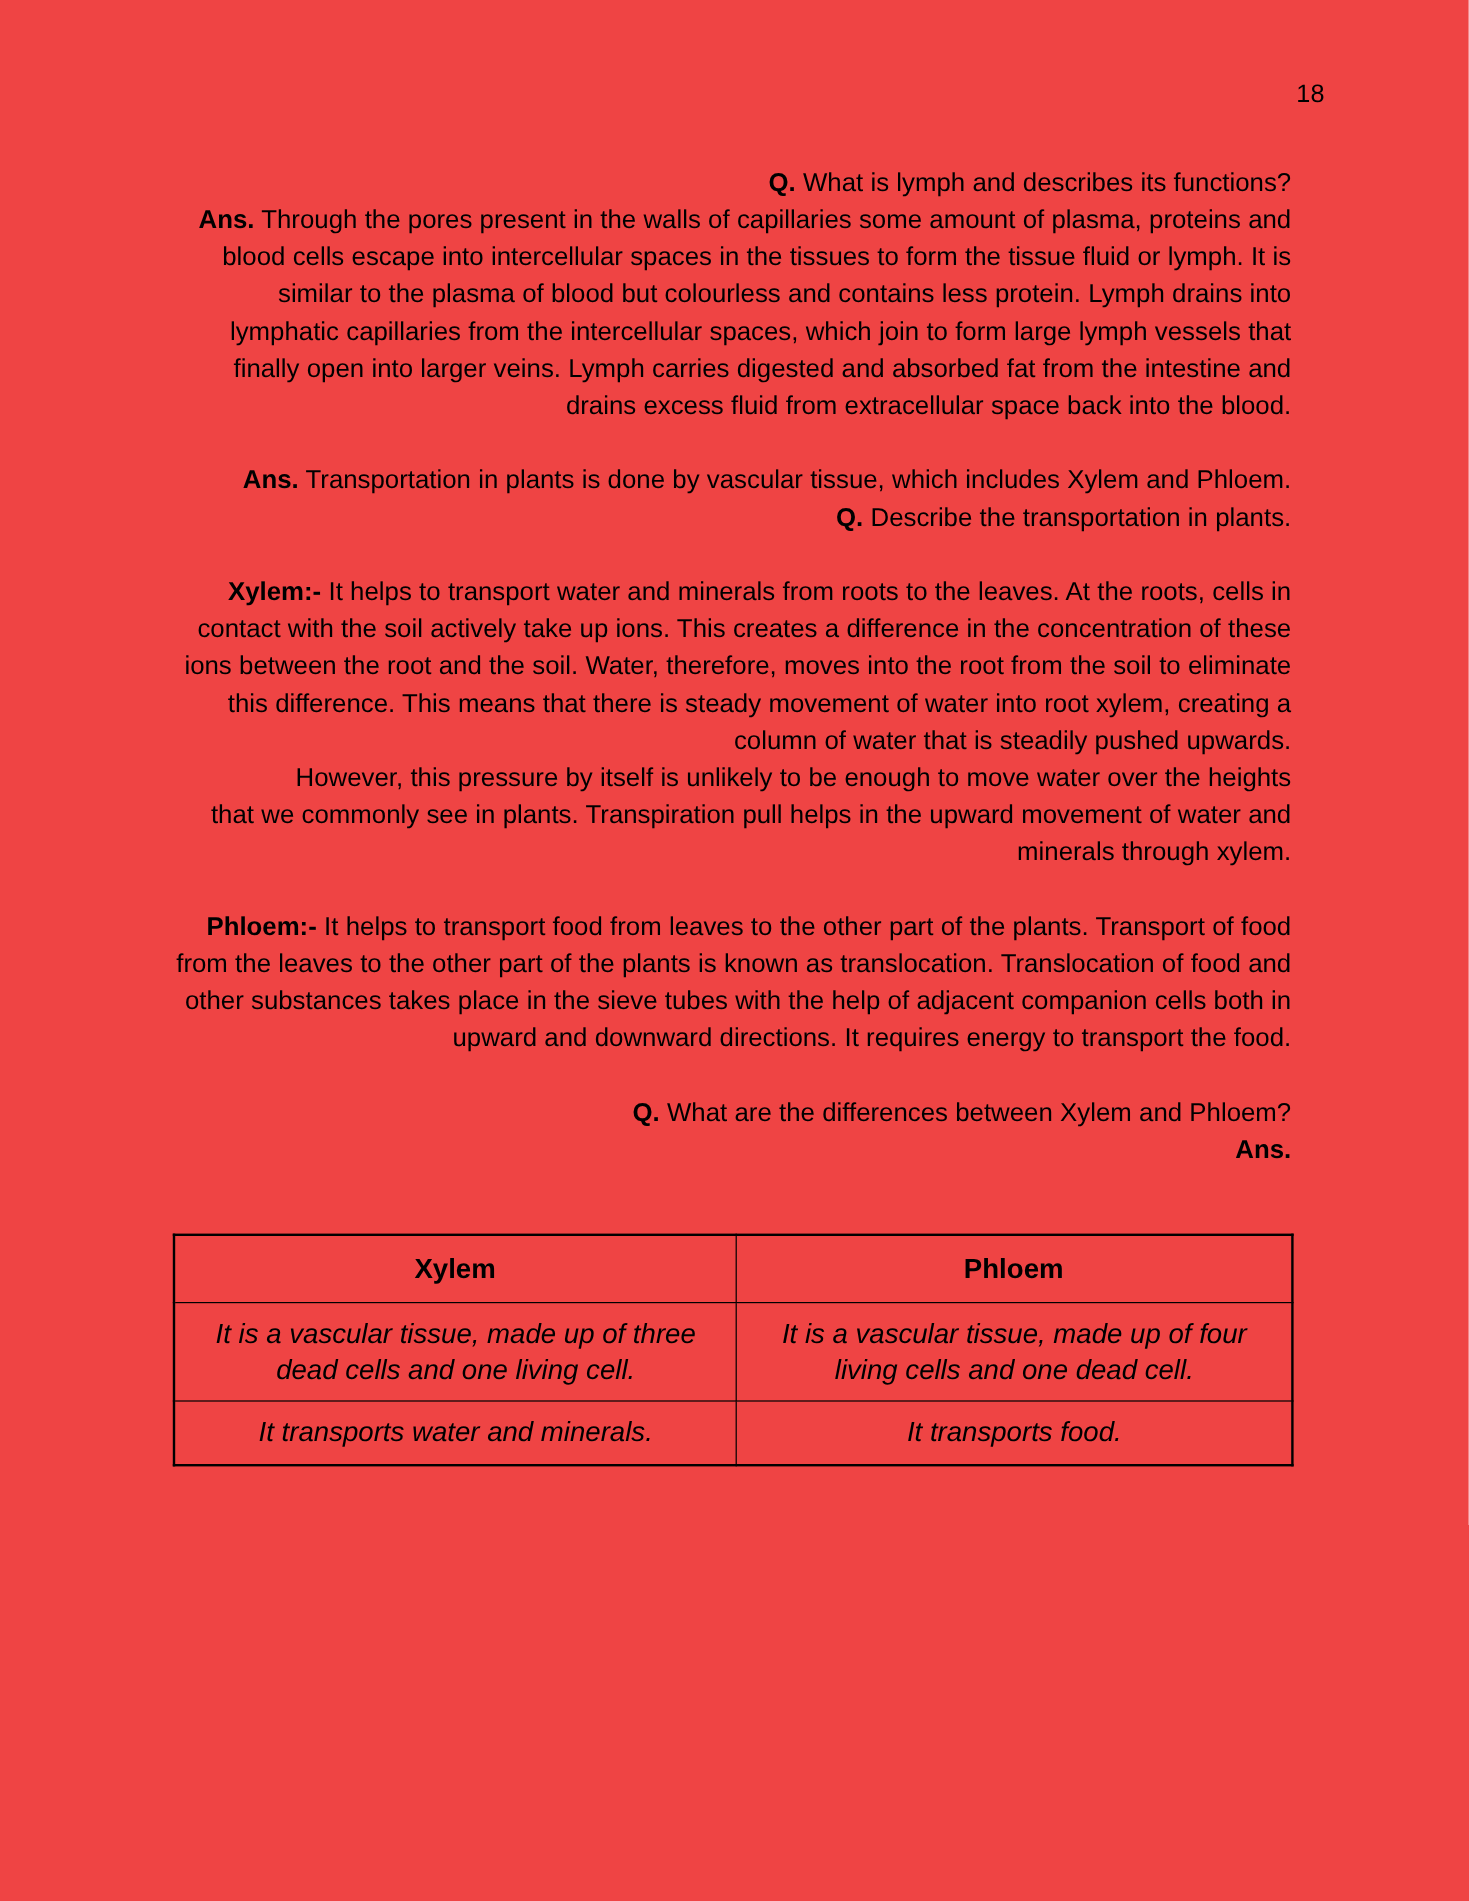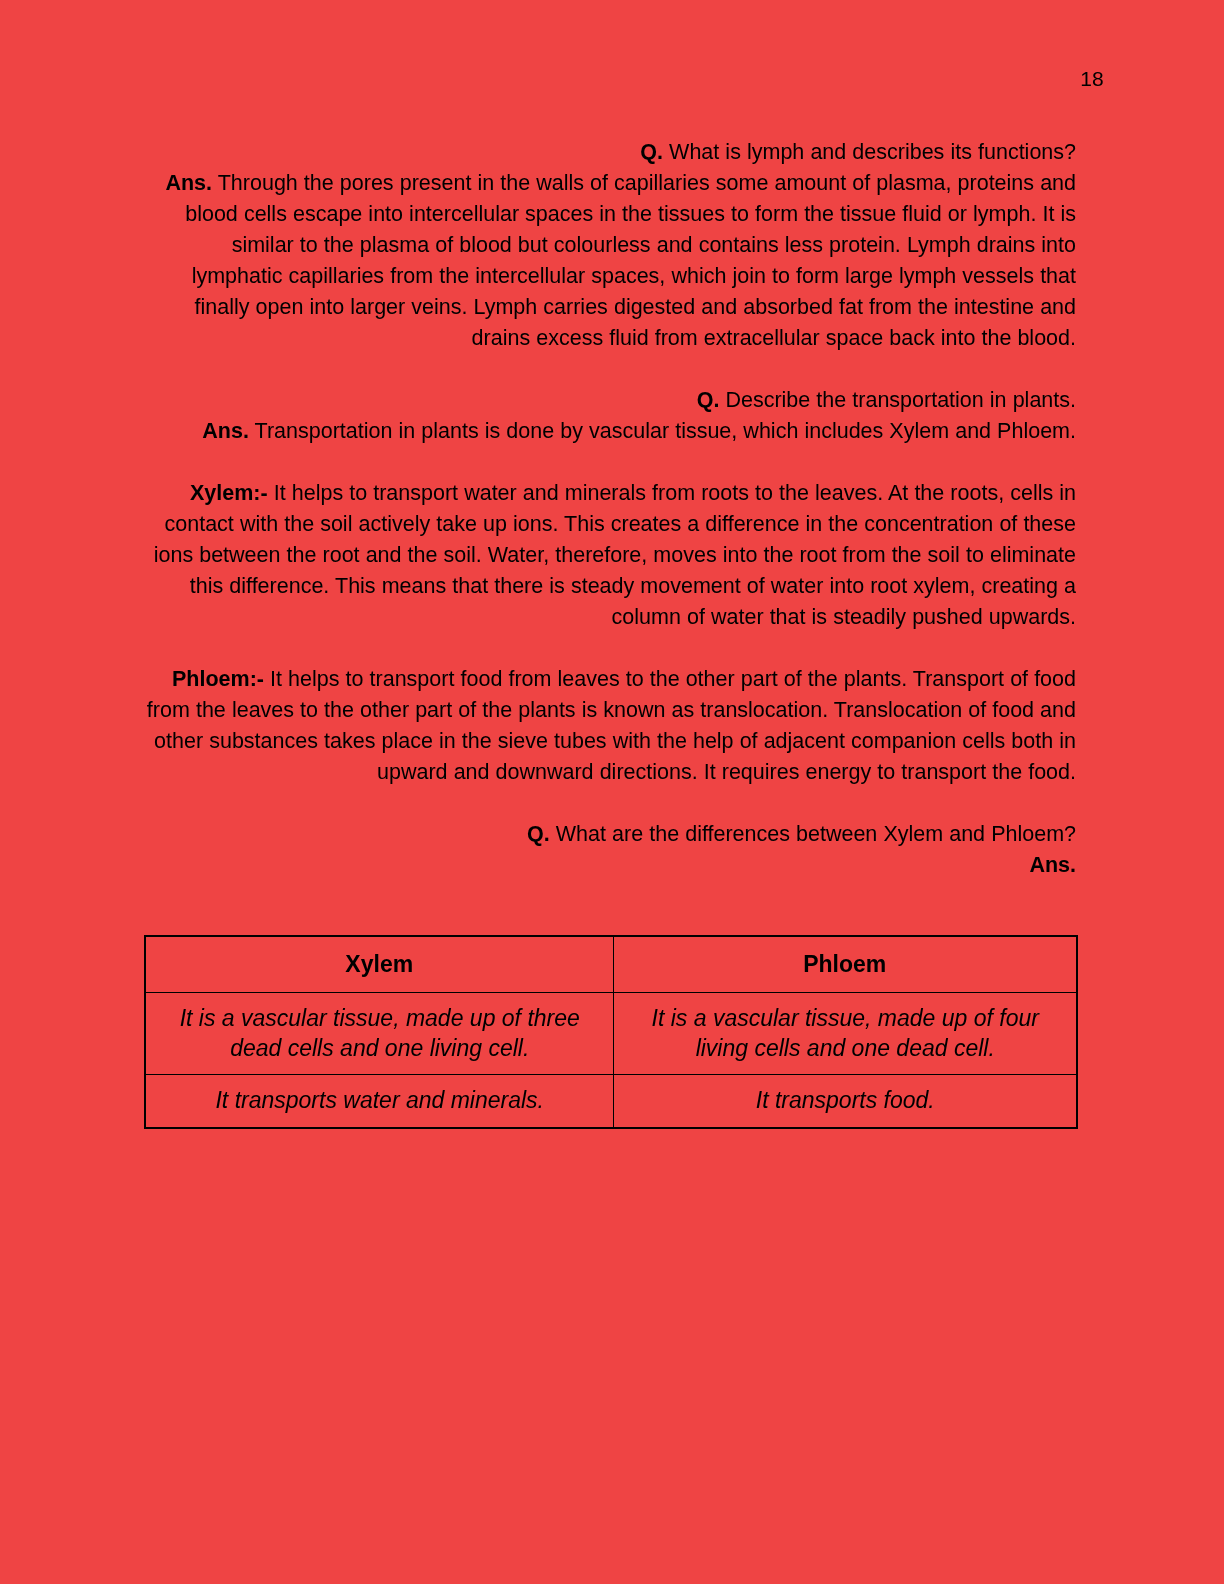--- a/index.html
+++ b/index.html
@@ -96,26 +96,27 @@
 
   <div class="page-number">18</div>
 
   <div class="content">
 
     <p class="para"><b>Q.</b><span> What is lymph and describes its functions?</span></p>
     <p class="para"><b>Ans.</b><span> Through the pores present in the walls of capillaries some amount of plasma, proteins and blood cells escape into intercellular spaces in the tissues to form the tissue fluid or lymph. It is similar to the plasma of blood but colourless and contains less protein. Lymph drains into lymphatic capillaries from the intercellular spaces, which join to form large lymph vessels that finally open into larger veins. Lymph carries digested and absorbed fat from the intestine and drains excess fluid from extracellular space back into the blood.</span></p>
 
     <div class="gap"></div>
 
+    <p class="para"><b>Ans.</b><span> Transportation in plants is done by vascular tissue, which includes Xylem and Phloem.</span></p>
     <p class="para"><b>Q.</b><span> Describe the transportation in plants.</span></p>
-    <p class="para"><b>Ans.</b><span> Transportation in plants is done by vascular tissue, which includes Xylem and Phloem.</span></p>
 
     <div class="gap"></div>
 
     <p class="para"><b>Xylem:-</b><span> It helps to transport water and minerals from roots to the leaves. At the roots, cells in contact with the soil actively take up ions. This creates a difference in the concentration of these ions between the root and the soil. Water, therefore, moves into the root from the soil to eliminate this difference. This means that there is steady movement of water into root xylem, creating a column of water that is steadily pushed upwards.</span></p>
+    <p class="para"><span class="indent"></span><span>However, this pressure by itself is unlikely to be enough to move water over the heights that we commonly see in plants. Transpiration pull helps in the upward movement of water and minerals through xylem.</span></p>
 
     <div class="gap"></div>
 
     <p class="para"><b>Phloem:-</b><span>  It helps to transport food from leaves to the other part of the plants. Transport of food from the leaves to the other part of the plants is known as translocation. Translocation of food and other substances takes place in the sieve tubes with the help of adjacent companion cells both in upward and downward directions. It requires energy to transport the food.</span></p>
 
     <div class="gap"></div>
 
     <p class="para"><b>Q.</b><span> What are the differences between Xylem and Phloem?</span></p>
     <p class="para"><b>Ans.</b></p>
 

